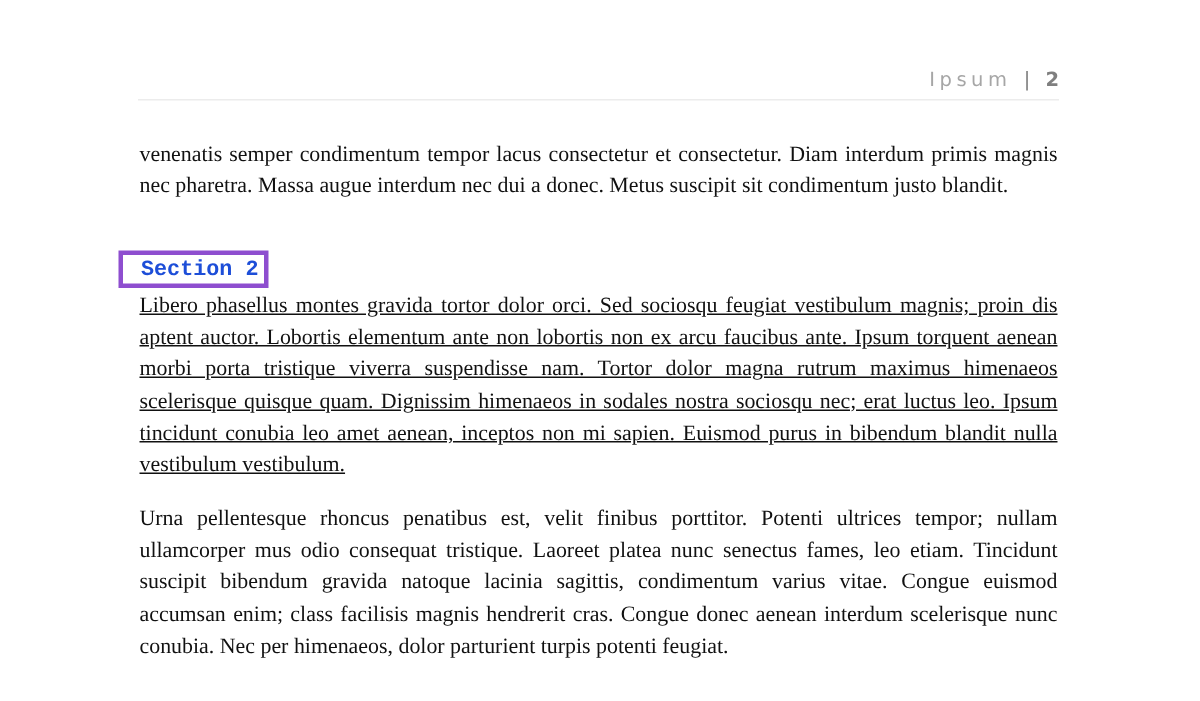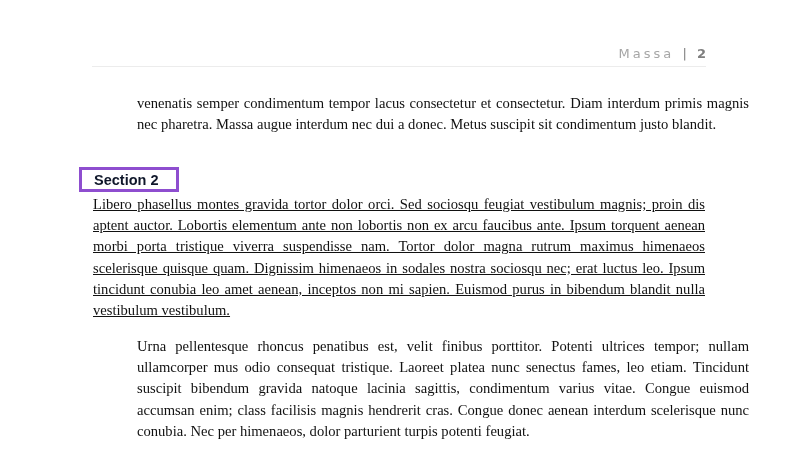--- a/index.html
+++ b/index.html
@@ -52,51 +52,51 @@
       position: absolute;
       left: 93px;
       width: 612px;
       font-family: "Liberation Serif", "DejaVu Serif", serif;
       font-size: 14.6px;
       line-height: 21.2px;
       color: #111111;
       text-align: justify;
       margin: 0;
     }
-    .p1 { top: 93px; margin-left: 44px; }
+    .p1 { top: 93px; }
     .p2 { top: 194px; text-decoration: underline; }
-    .p3 { top: 336px; margin-left: 44px; }
+    .p3 { top: 336px; }
     .section-heading {
       position: absolute;
       left: 79px;
       top: 167px;
       width: 100px;
       height: 25px;
       border: 3px solid #8e4ecf;
       box-sizing: border-box;
     }
     .section-heading span {
       position: absolute;
       left: 12px;
       top: 2px;
-      font-family: Liberation Sans, sans-serif;
+      font-family: Liberation Mono, monospace;
       font-weight: bold;
       font-size: 14.5px;
-      color: #0f172a;
+      color: #1d4ed8;
       white-space: nowrap;
     }
   </style>
 </head>
 <body>
 
 <div class="page">
 
   <div class="page-header">
     <div class="page-number">
-      <span>Massa</span>
+      <span>Ipsum</span>
       <span class="sep">|</span>
       <span class="num">2</span>
     </div>
   </div>
 
   <p class="body-text p1">venenatis semper condimentum tempor lacus consectetur et consectetur. Diam interdum primis magnis nec pharetra. Massa augue interdum nec dui a donec. Metus suscipit sit condimentum justo blandit.</p>
 
   <div class="section-heading">
     <span>Section 2</span>
   </div>

